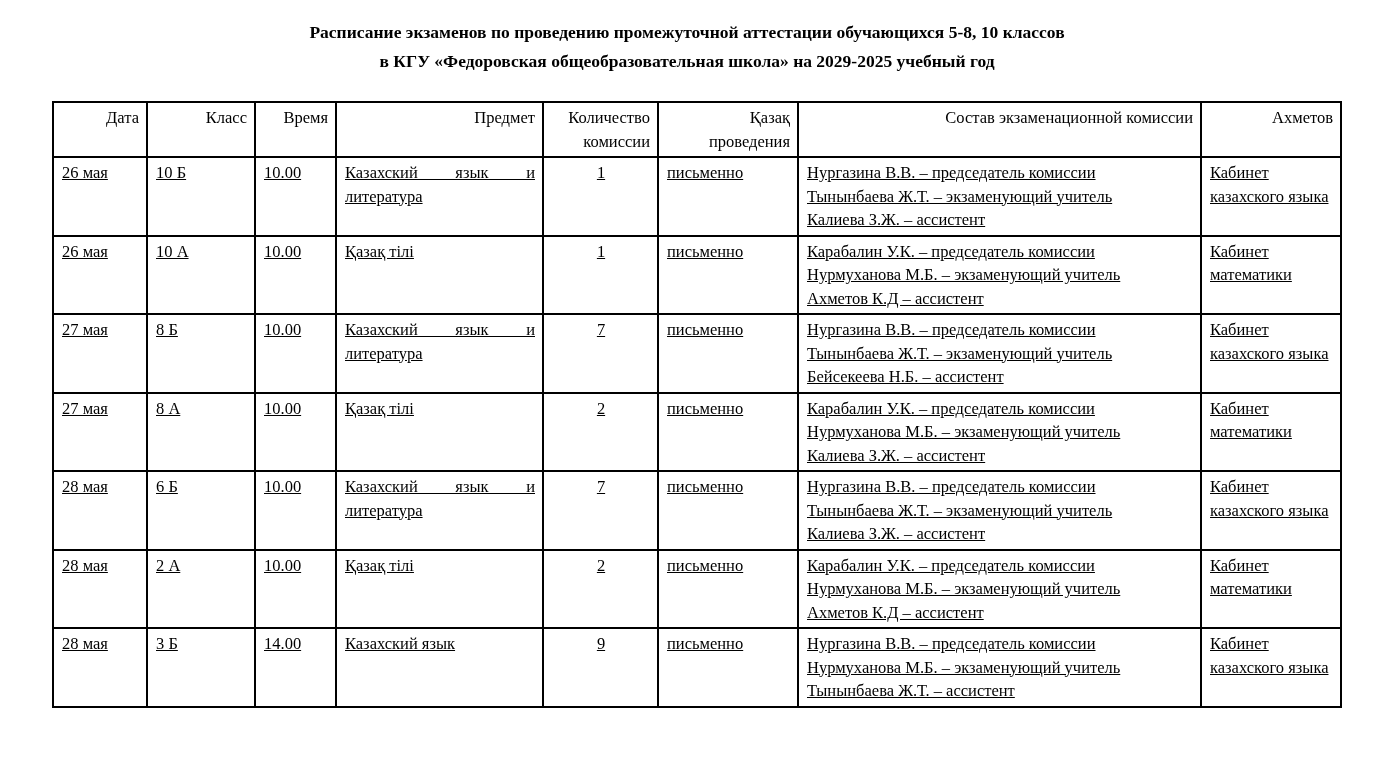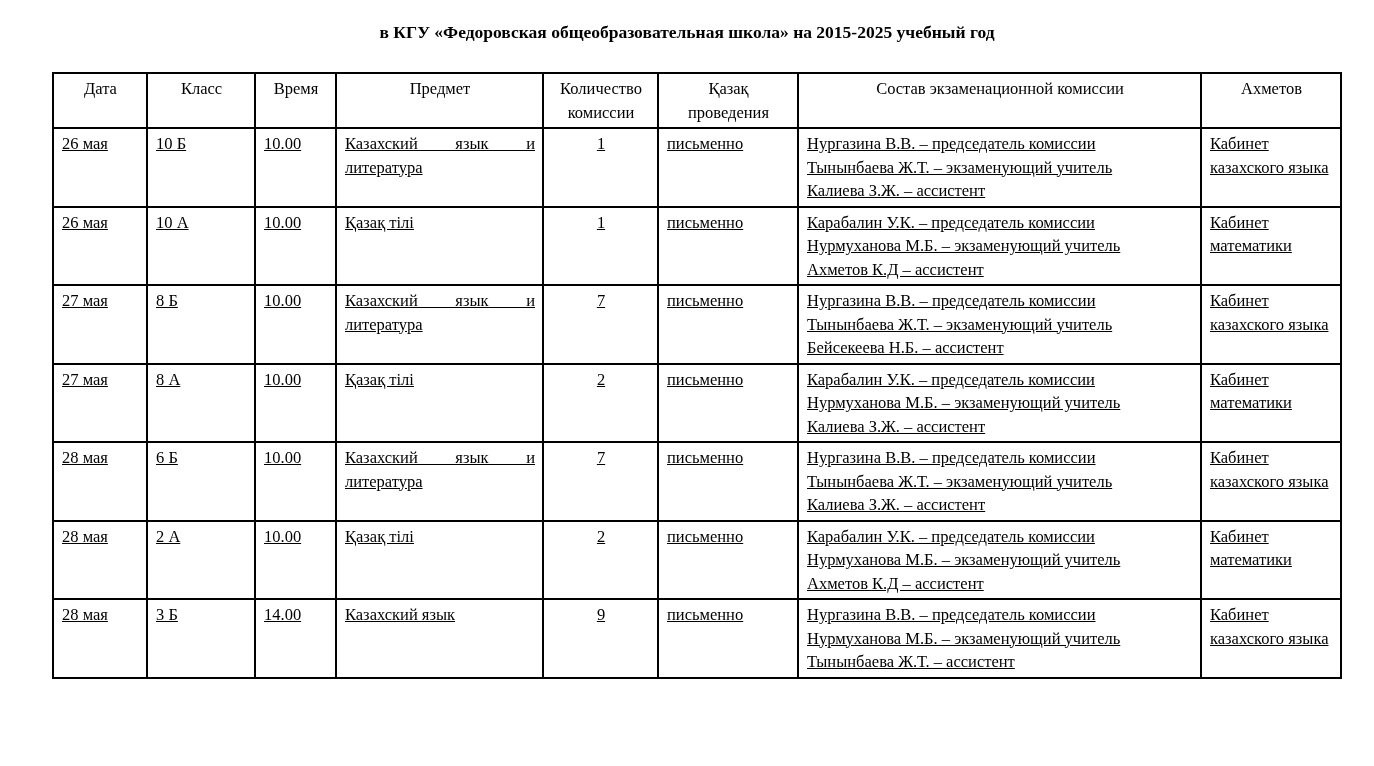--- a/index.html
+++ b/index.html
@@ -35,40 +35,41 @@
     border: 2px solid #000000;
     vertical-align: top;
     font-size: 16.5px;
     font-weight: normal;
     line-height: 23.5px;
     padding: 3px 7px 3px 8px;
     overflow: hidden;
   }
   thead tr { height: 46px; }
   tbody tr { height: 70px; text-decoration: underline; }
-  th { text-align: center; }
+  th { text-align: right; }
   td.c-date, td.c-class, td.c-time, td.c-form { text-align: left; }
   td.c-count { text-align: center; }
   td.c-subject { text-align: justify; }
   col.w-date      { width: 94px; }
   col.w-class     { width: 108px; }
   col.w-time      { width: 81px; }
   col.w-subject   { width: 207px; }
   col.w-count     { width: 115px; }
   col.w-form      { width: 140px; }
   col.w-commission{ width: 403px; }
   col.w-room      { width: 140px; }
 </style>
 </head>
 <body>
 
 <div class="page">
 
   <div class="doc-title">
-    <div>в КГУ «Федоровская общеобразовательная школа» на 2015-2025 учебный год</div>
+    <div>Расписание экзаменов по проведению промежуточной аттестации обучающихся 5-8, 10 классов</div>
+    <div>в КГУ «Федоровская общеобразовательная школа» на 2029-2025 учебный год</div>
   </div>
 
   <table class="schedule">
     <colgroup>
       <col class="w-date">
       <col class="w-class">
       <col class="w-time">
       <col class="w-subject">
       <col class="w-count">
       <col class="w-form">

